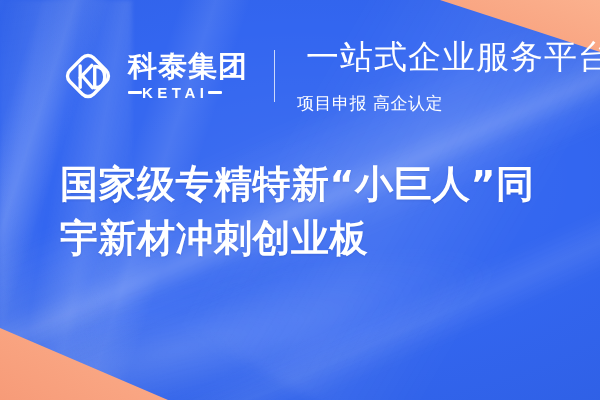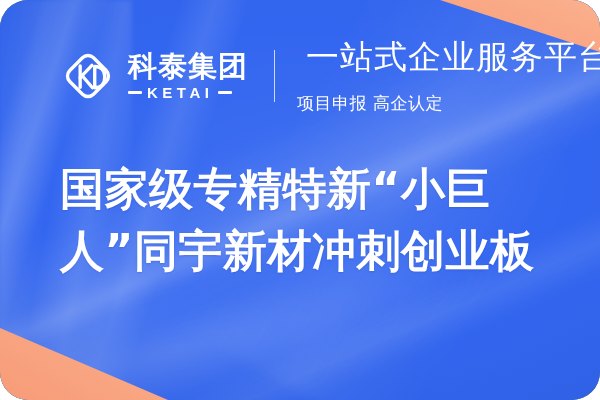--- a/index.html
+++ b/index.html
@@ -10,21 +10,20 @@
   body {
     font-family: "Liberation Sans", "DejaVu Sans", sans-serif;
   }
 
   #banner {
     position: relative;
     width: 600px;
     height: 400px;
     overflow: hidden;
     background: #4d7c0f;
-    border-radius: 28px;
   }
 
   
   .bg-base {
     position: absolute;
     inset: 0;
     background:
       linear-gradient(118deg,
         #2f62ef 0%,
         #3c73f6 14%,
@@ -171,21 +170,20 @@
     font-weight: bold;
     letter-spacing: 1px;
     line-height: 1.02;
     white-space: nowrap;
     font-family: "DejaVu Sans", "Liberation Sans", sans-serif;
   }
   .logo-en-row {
     display: flex;
     align-items: center;
     margin-top: 3px;
-    gap: 5px;
   }
   .logo-dash {
     display: block;
     width: 14px;
     height: 3px;
     background: #ffffff;
     border-radius: 1px;
   }
   .logo-en {
     color: #ffffff;
@@ -226,21 +224,21 @@
     font-family: "DejaVu Sans", "Liberation Sans", sans-serif;
   }
 
   
   .headline {
     position: absolute;
     left: 60px;
     top: 158px;
     width: 500px;
     color: #ffffff;
-    font-size: 44px;
+    font-size: 38px;
     font-weight: bold;
     line-height: 1.42;
     letter-spacing: 0.5px;
     font-family: "DejaVu Sans", "Liberation Sans", sans-serif;
     text-shadow: 0 1px 2px rgba(20,50,140,0.18);
   }
 </style>
 </head>
 <body>
 

